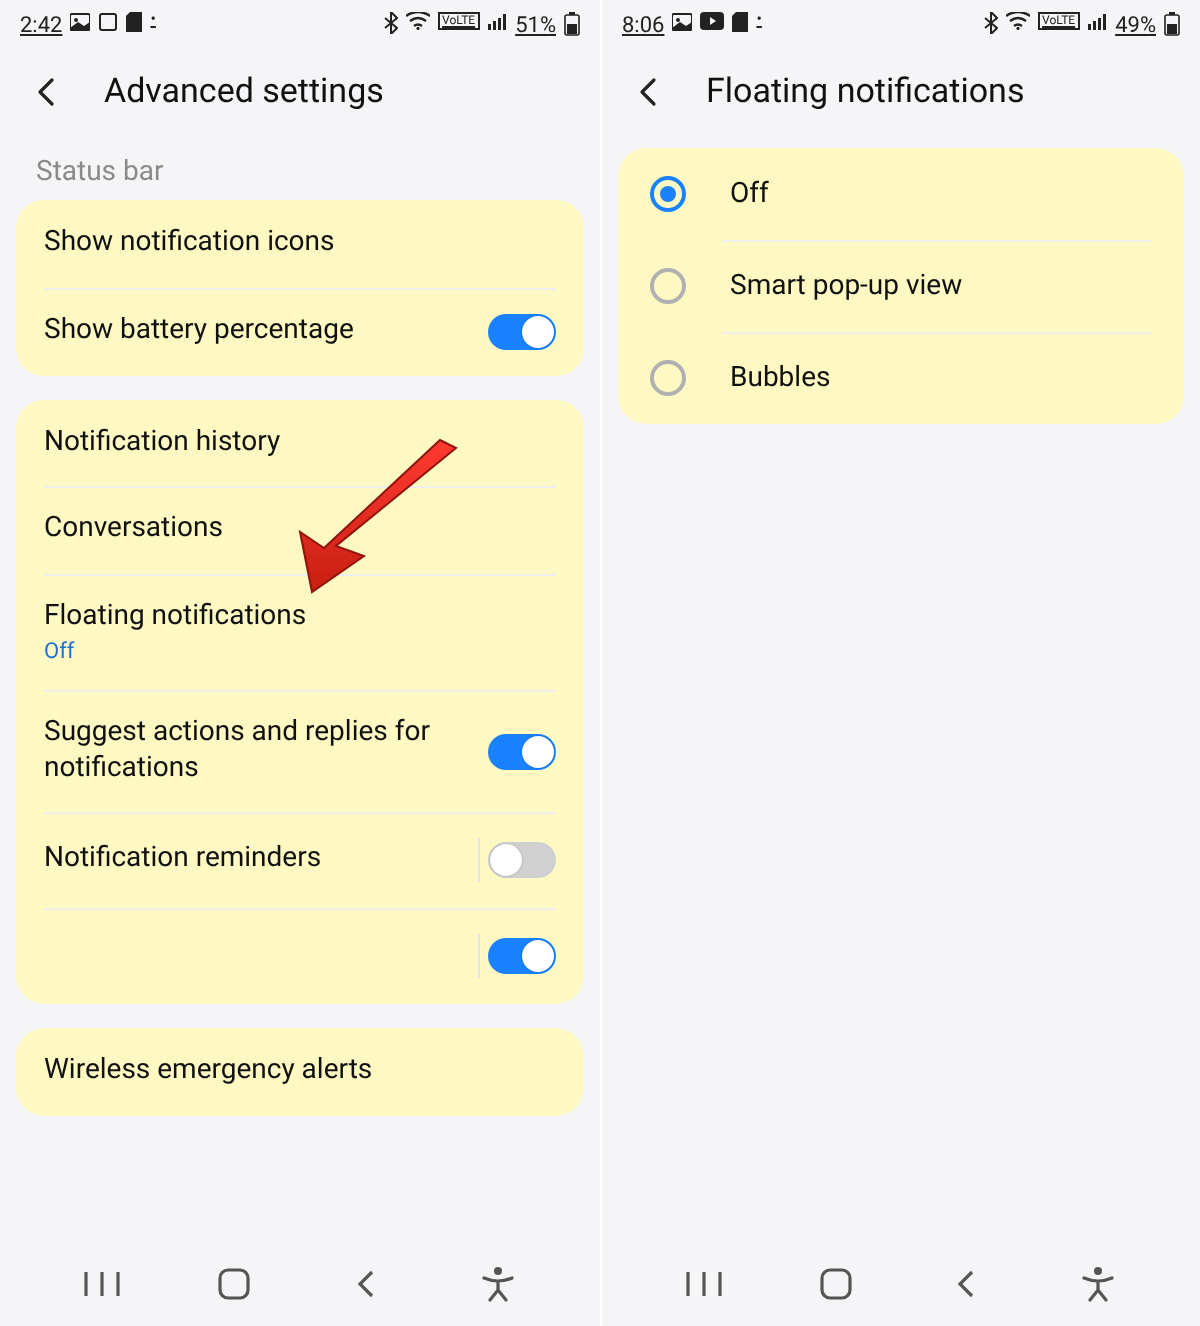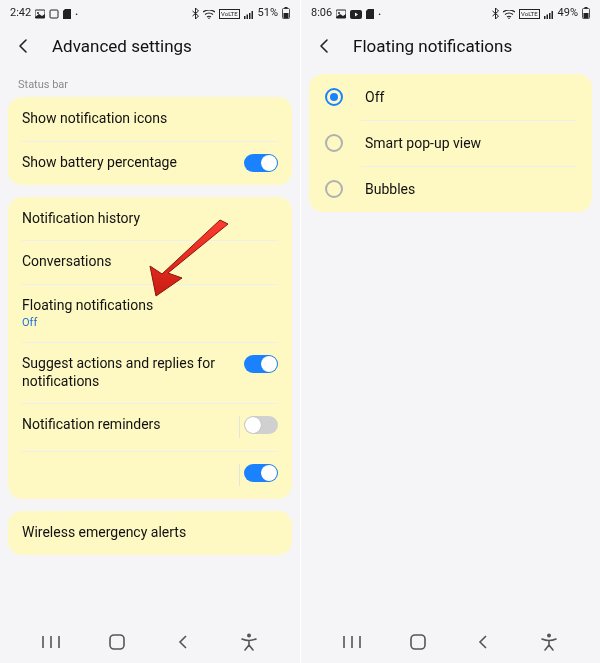--- a/index.html
+++ b/index.html
@@ -3,34 +3,34 @@
 <meta charset="utf-8">
 <style>
   * { box-sizing: border-box; margin: 0; padding: 0; }
   html, body { width: 600px; height: 663px; font-family: -apple-system, BlinkMacSystemFont, "Segoe UI", Roboto, sans-serif; }
   body { display: flex; background: #eceef0; }
   .screen { width: 300px; height: 663px; display: flex; flex-direction: column; background: #f5f5f7; position: relative; }
   .screen + .screen { border-left: 1px solid #ffffff; }
 
   
   .status-bar { display: flex; justify-content: space-between; align-items: center; height: 24px; padding: 0 10px; font-size: 11px; color: #222; background: #f5f5f7; }
-  .status-left, .status-right { display: flex; align-items: flex-end; gap: 4px; }
+  .status-left, .status-right { display: flex; align-items: flex-start; gap: 4px; text-decoration: underline; }
   .status-icon { display: inline-flex; align-items: center; justify-content: center; }
   .dot { font-size: 8px; line-height: 1; }
 
   
   .header { display: flex; align-items: center; gap: 20px; padding: 12px 14px 18px 14px; }
   .back-icon { width: 18px; height: 18px; display:flex; align-items:center; justify-content:center; }
   .header-title { font-size: 17px; color: #111; font-weight: 400; }
 
   
   .content { flex: 1; overflow: hidden; padding: 0 8px 8px 8px; }
-  .section-label { font-size: 11px; color: #8a8a8a; padding: 4px 10px 6px 10px; }
+  .section-label { font-size: 14px; color: #8a8a8a; padding: 4px 10px 6px 10px; }
   .card { background: #fef9c3; border-radius: 14px; margin-bottom: 12px; overflow: hidden; }
-  .row { display: flex; justify-content: space-between; padding: 13px 14px; position: relative; }
+  .row { display: flex; align-items: center; justify-content: space-between; padding: 13px 14px; position: relative; }
   .row + .row::before { content: ""; position: absolute; top: 0; left: 14px; right: 14px; height: 1px; background: #eeeeee; }
   .row-text { display: flex; flex-direction: column; gap: 2px; }
   .row-label { font-size: 14px; color: #111; line-height: 1.25; }
   .row-sub { font-size: 11px; color: #1f6fd6; }
   .row-label.multi { max-width: 210px; }
 
   
   .toggle { width: 34px; height: 18px; border-radius: 10px; position: relative; flex-shrink: 0; }
   .toggle::after { content: ""; position: absolute; width: 16px; height: 16px; border-radius: 50%; top: 1px; background: #fff; box-shadow: 0 0 1px rgba(0,0,0,.3); }
   .toggle.on { background: #1a82ff; }

